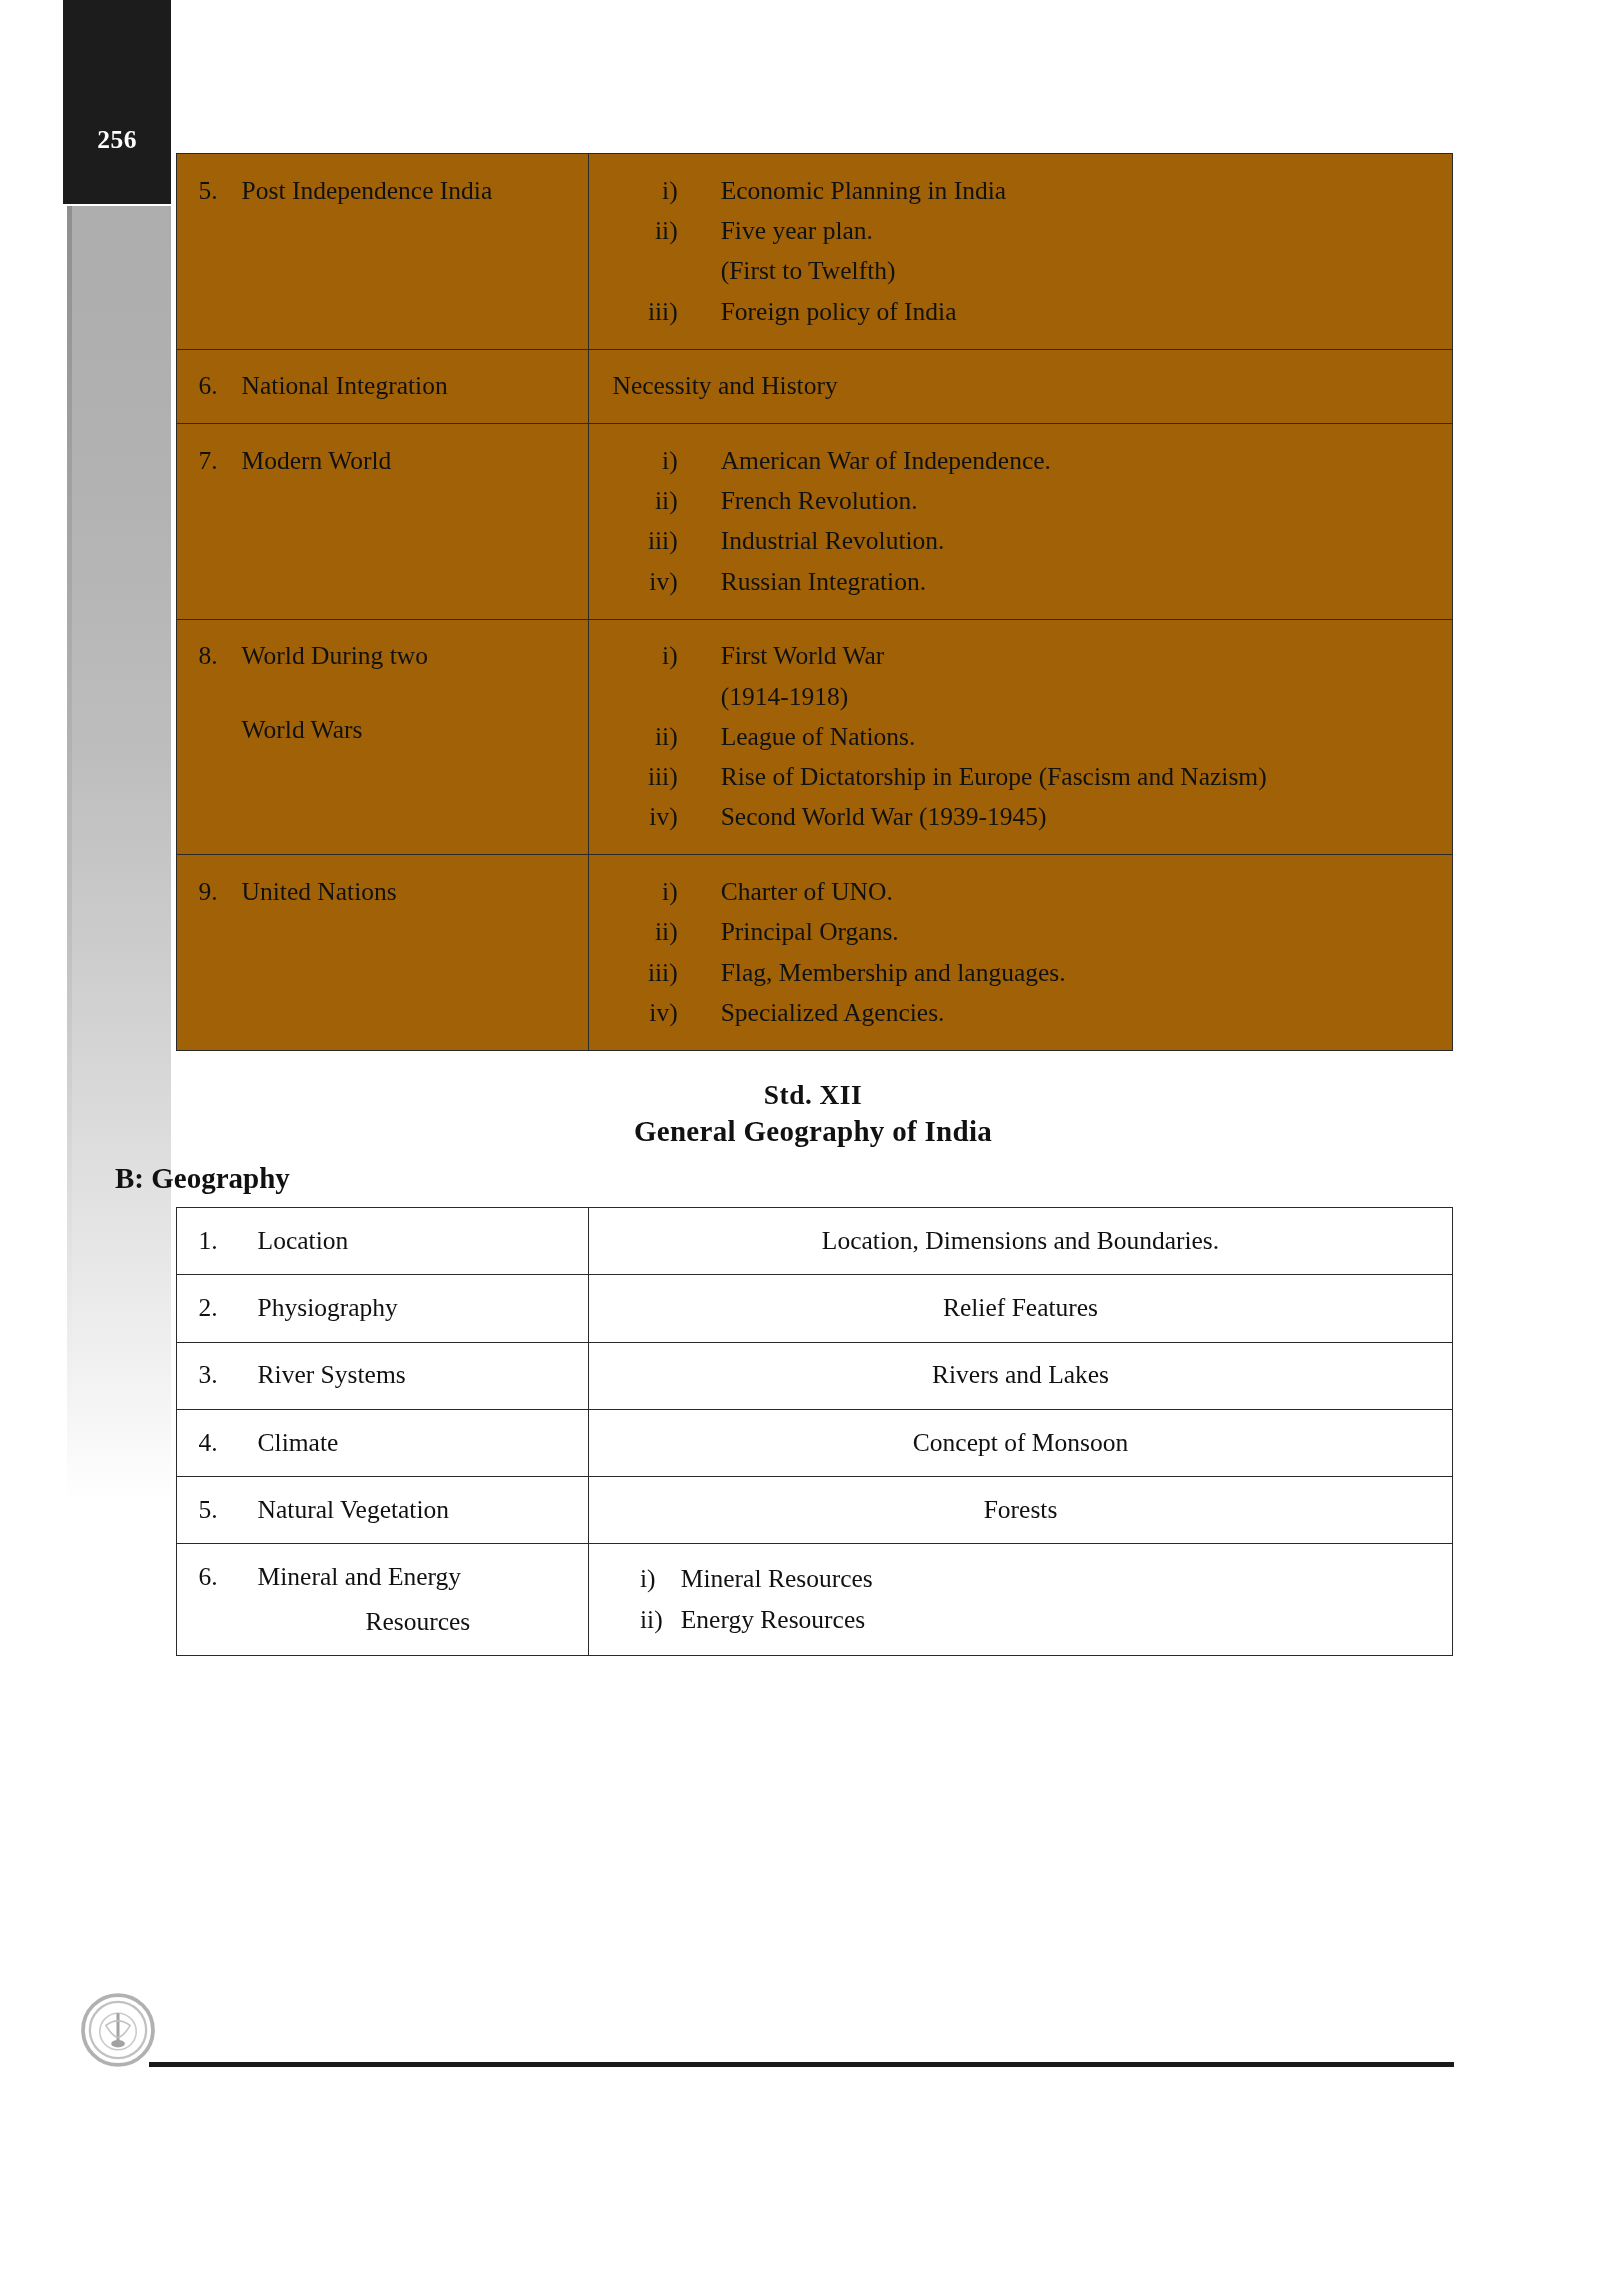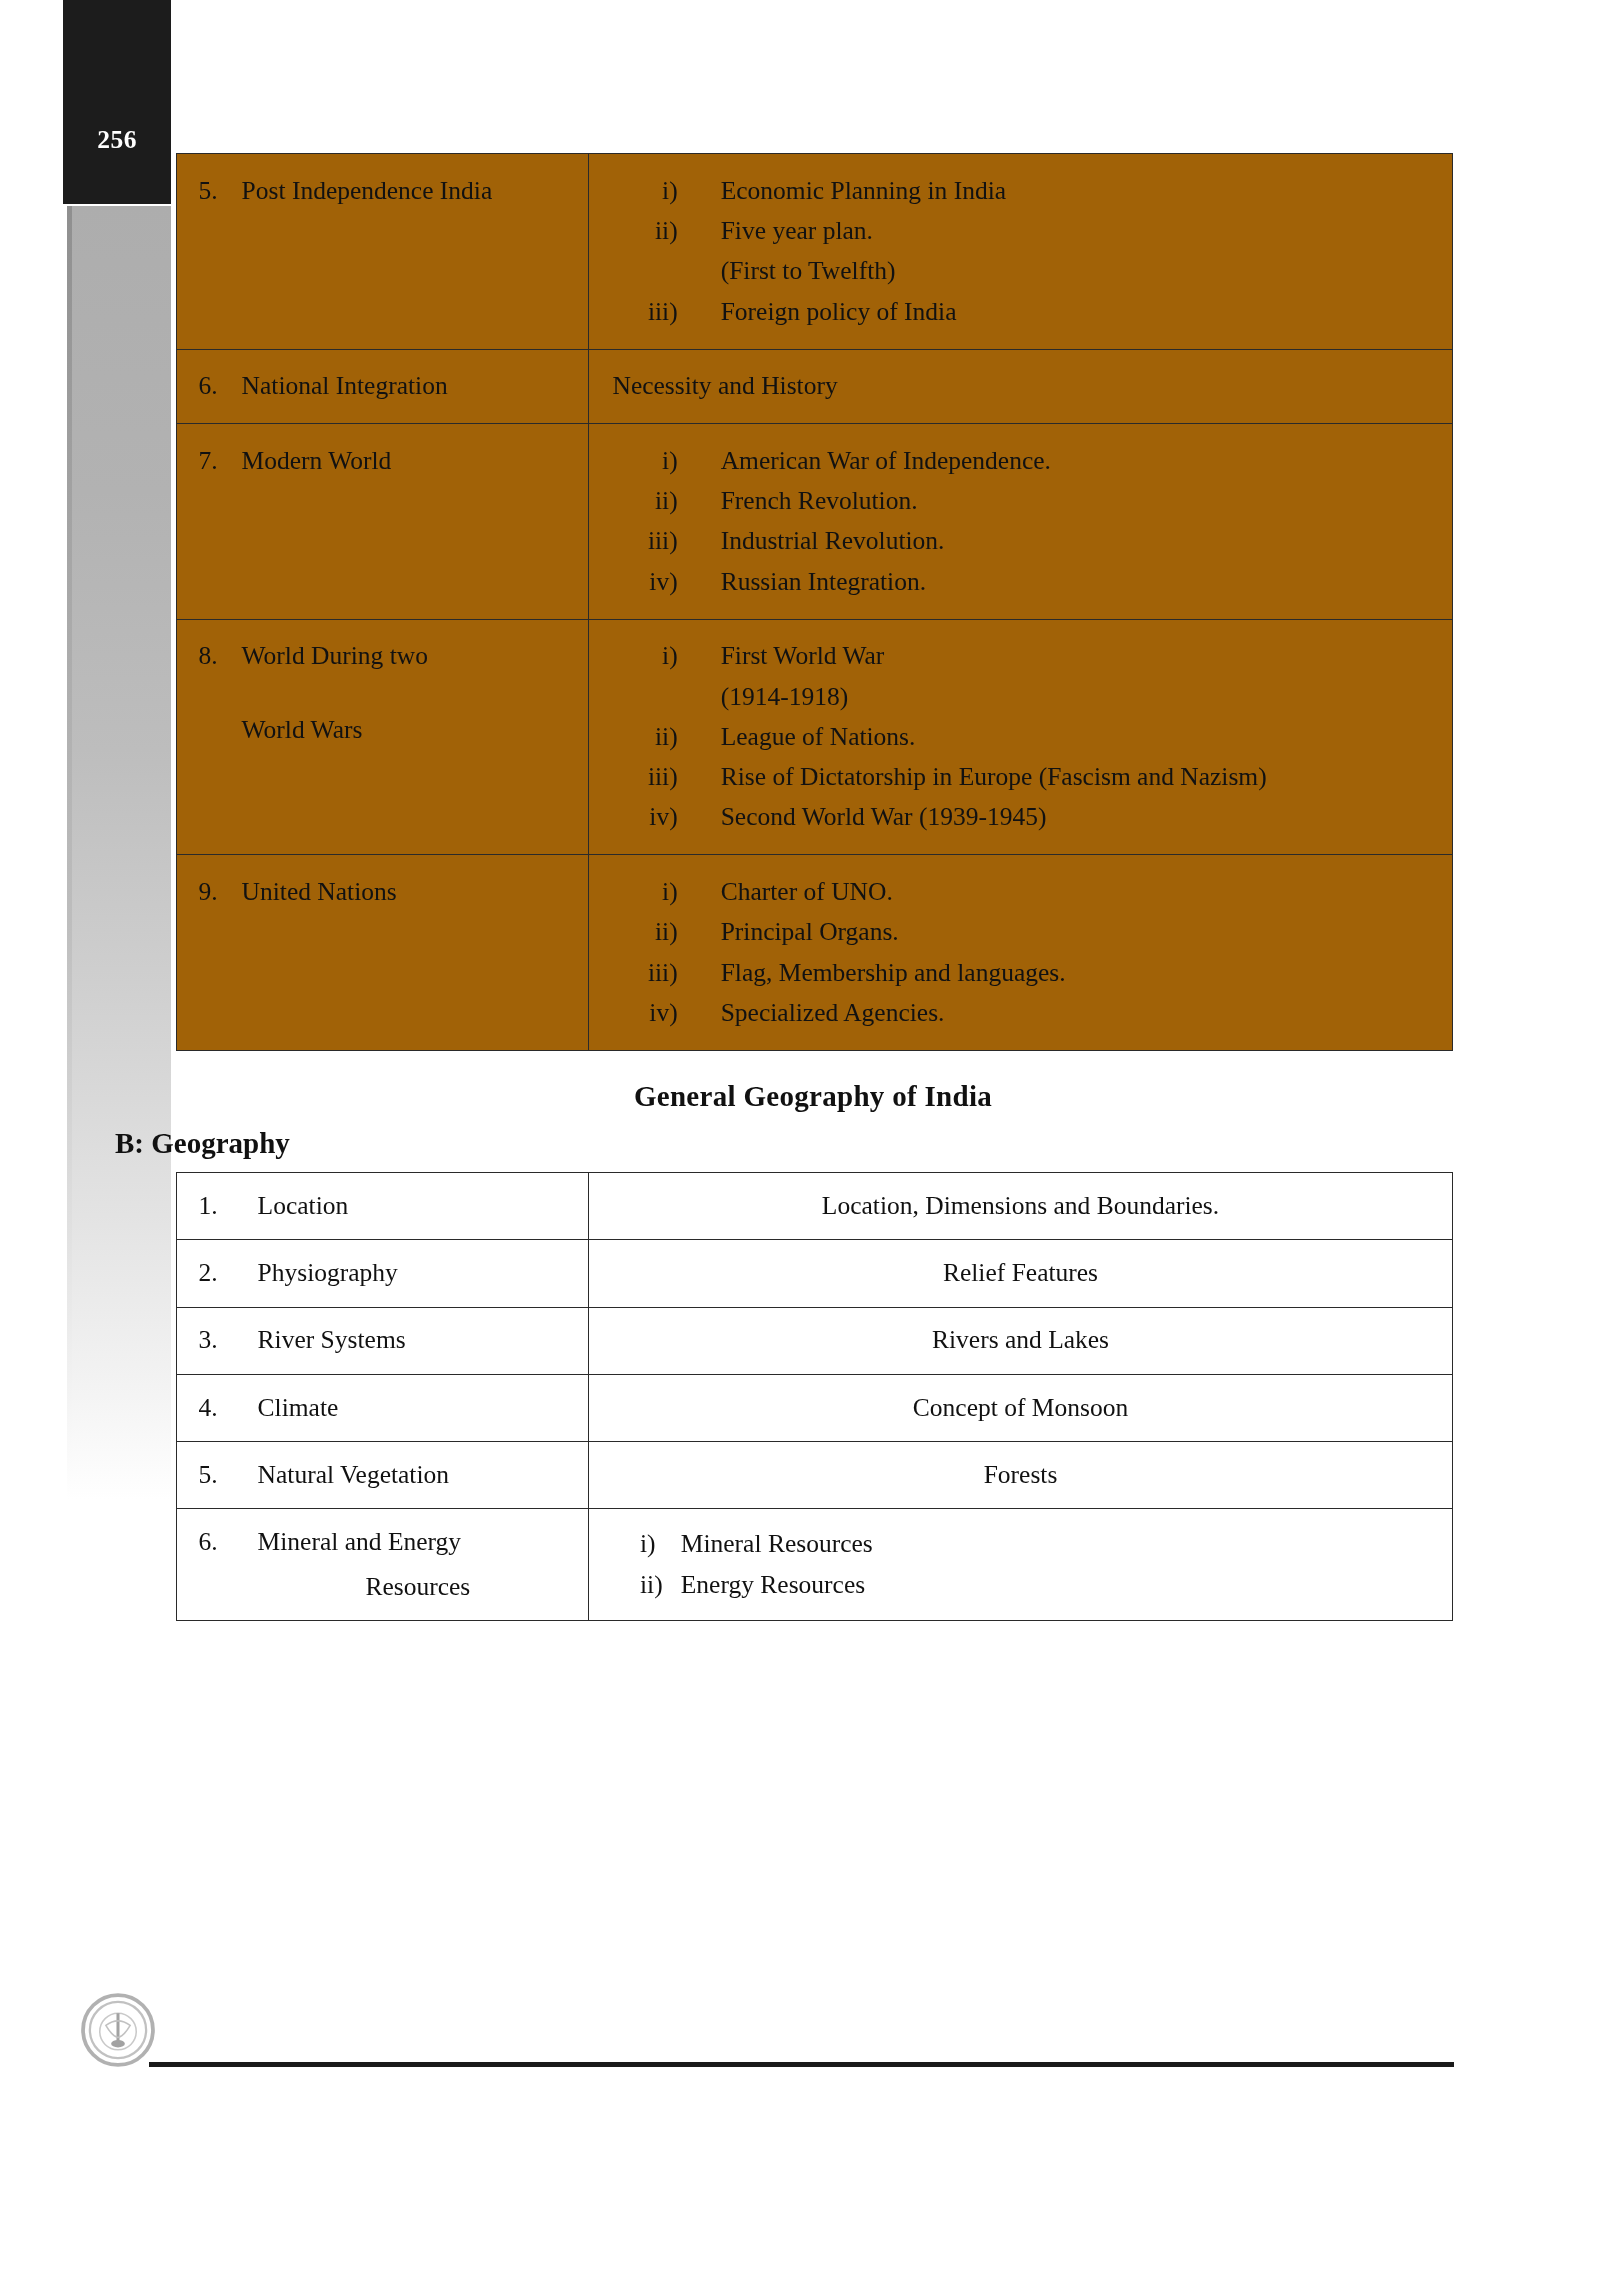--- a/index.html
+++ b/index.html
@@ -148,21 +148,21 @@
     text-align: center;
     margin-top: 29px;
     font-weight: bold;
   }
   .headings .h-std {
     font-size: 27.4px;
     letter-spacing: 0.5px;
   }
   .headings .h-title {
     font-size: 29px;
-    margin-top: 23px;
+    margin-top: 4px;
     letter-spacing: 0.3px;
   }
   .section-label {
     font-size: 29px;
     font-weight: bold;
     margin: 13.7px 0 12.7px -61px;
   }
 
   
   table.geo { border-collapse: collapse; width: 1275px; table-layout: fixed; }
@@ -360,20 +360,21 @@
               <span class="rn">iv)</span><span class="txt">Specialized Agencies.</span>
             </div>
           </div>
         </td>
       </tr>
 
     </tbody>
   </table>
 
   <div class="headings">
+    <div class="h-std">Std. XII</div>
     <div class="h-title">General Geography of India</div>
   </div>
   <div class="section-label">B: Geography</div>
 
   <div class="geo-table-wrap">
   <table class="geo">
     <colgroup>
           <col class="col-unit">
           <col class="col-sub">
         </colgroup>

